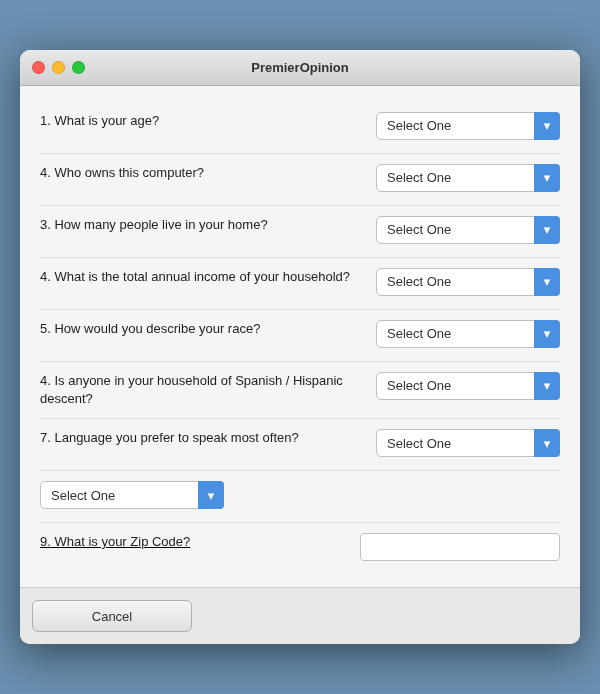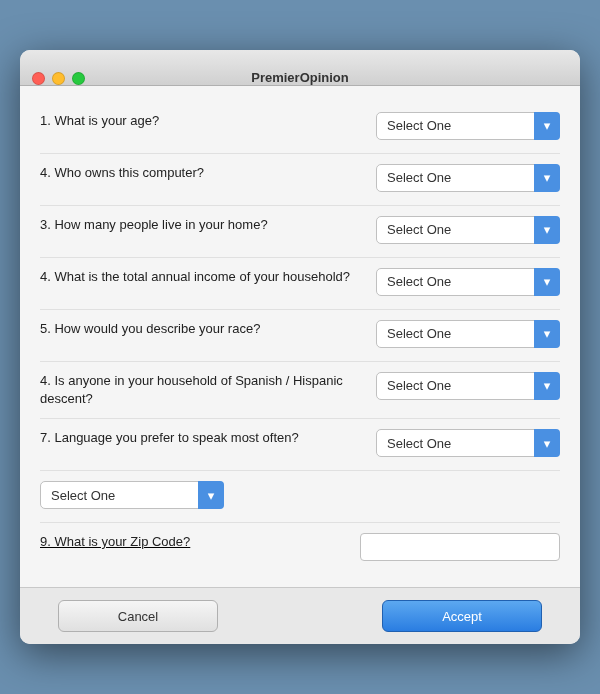--- a/index.html
+++ b/index.html
@@ -18,21 +18,21 @@
       background: #f0f0f0;
       border-radius: 10px;
       box-shadow: 0 10px 40px rgba(0,0,0,0.5);
       overflow: hidden;
     }
 
     .title-bar {
       background: linear-gradient(180deg, #e8e8e8 0%, #d0d0d0 100%);
       height: 36px;
       display: flex;
-      align-items: flex-end;
+      align-items: center;
       padding: 0 12px;
       border-bottom: 1px solid #b0b0b0;
       position: relative;
     }
 
     .traffic-lights {
       display: flex;
       gap: 7px;
     }
 
@@ -127,21 +127,21 @@
       border: 1px solid #c0c0c0;
       border-radius: 4px;
       background: white;
       padding: 0 8px;
       font-size: 13px;
     }
 
     .footer {
       background: #e8e8e8;
       border-top: 1px solid #c8c8c8;
-      padding: 12px 38px;
+      padding: 12px 12px;
       display: flex;
       justify-content: space-between;
       align-items: center;
     }
 
     .footer-btn {
       width: 160px;
       height: 32px;
       border-radius: 6px;
       font-size: 13px;
@@ -214,15 +214,14 @@
         </div>
         <div class="question-row">
           <div class="question-text">9. What is your Zip Code?</div>
           <input type="text" class="zip-input" style="">
         </div>
       </div>
   </div>
 
   <div class="footer">
     <button class="footer-btn btn-cancel">Cancel</button>
-    <button class="footer-btn btn-accept">Accept</button>
   </div>
 </div>
 
 </body></html>

